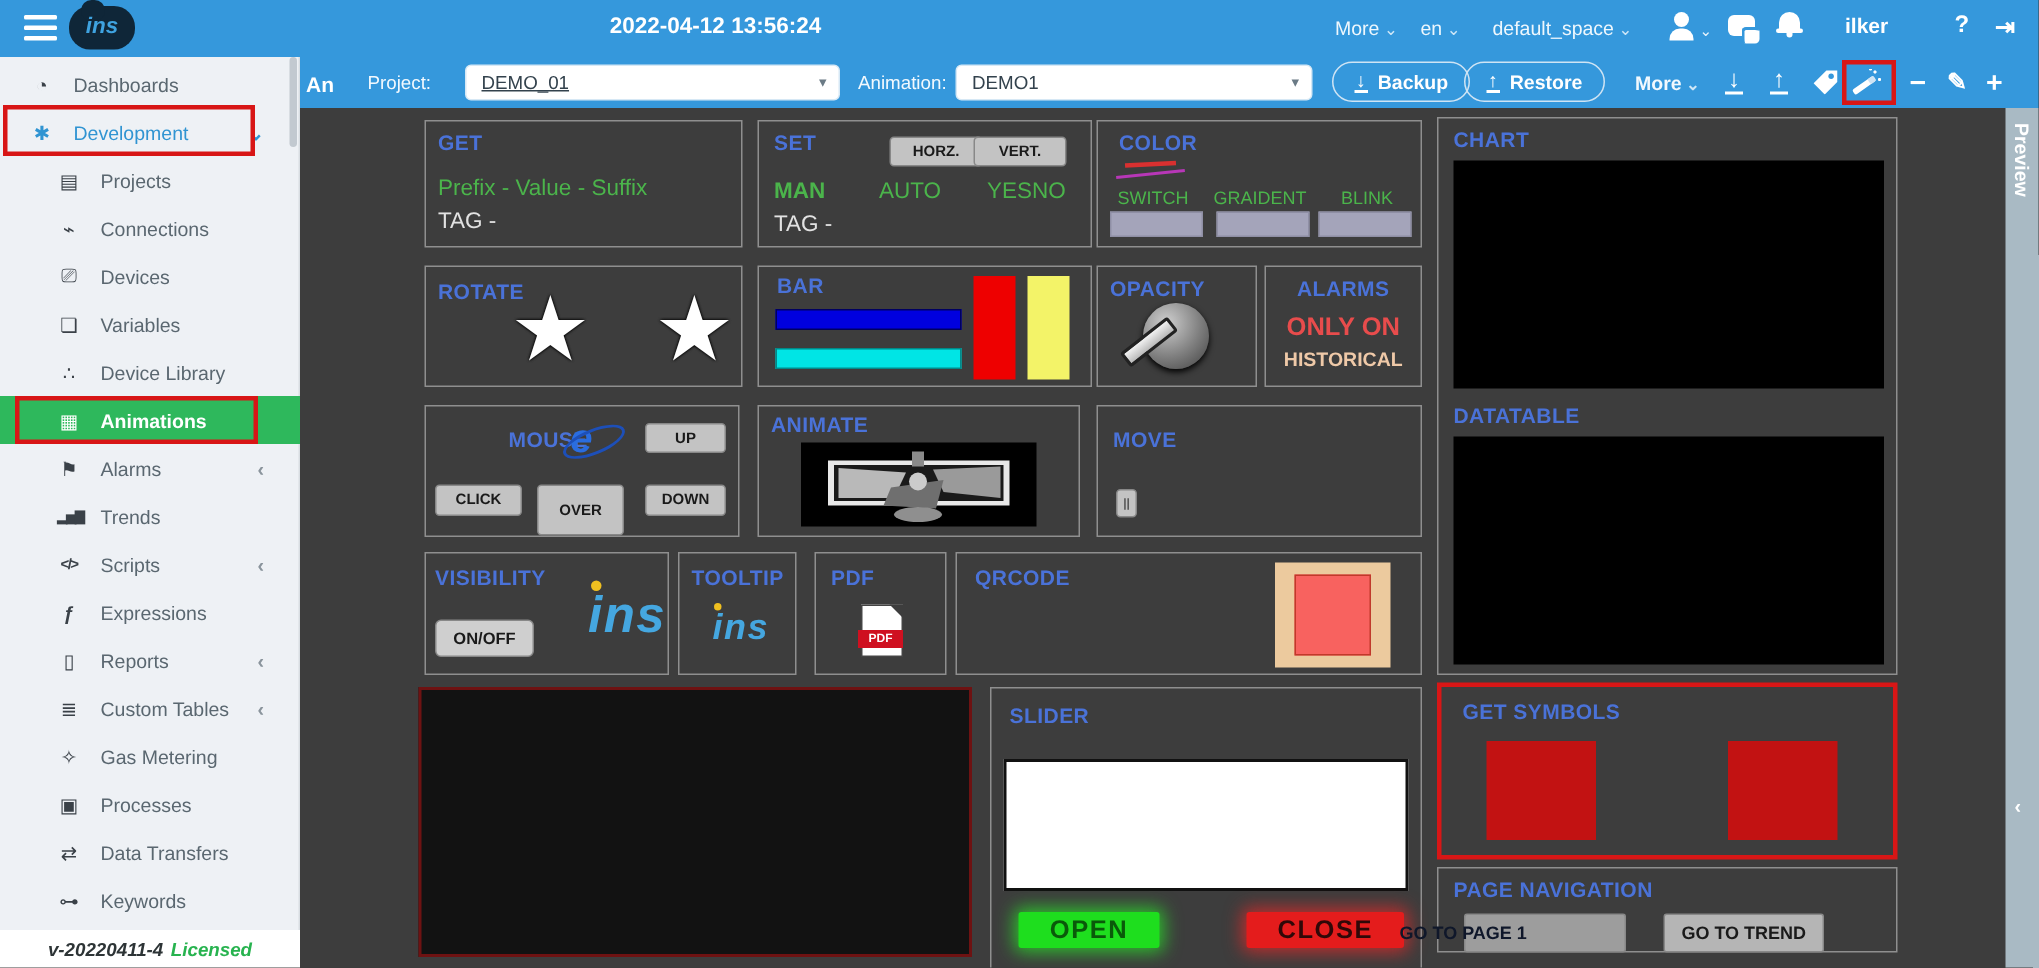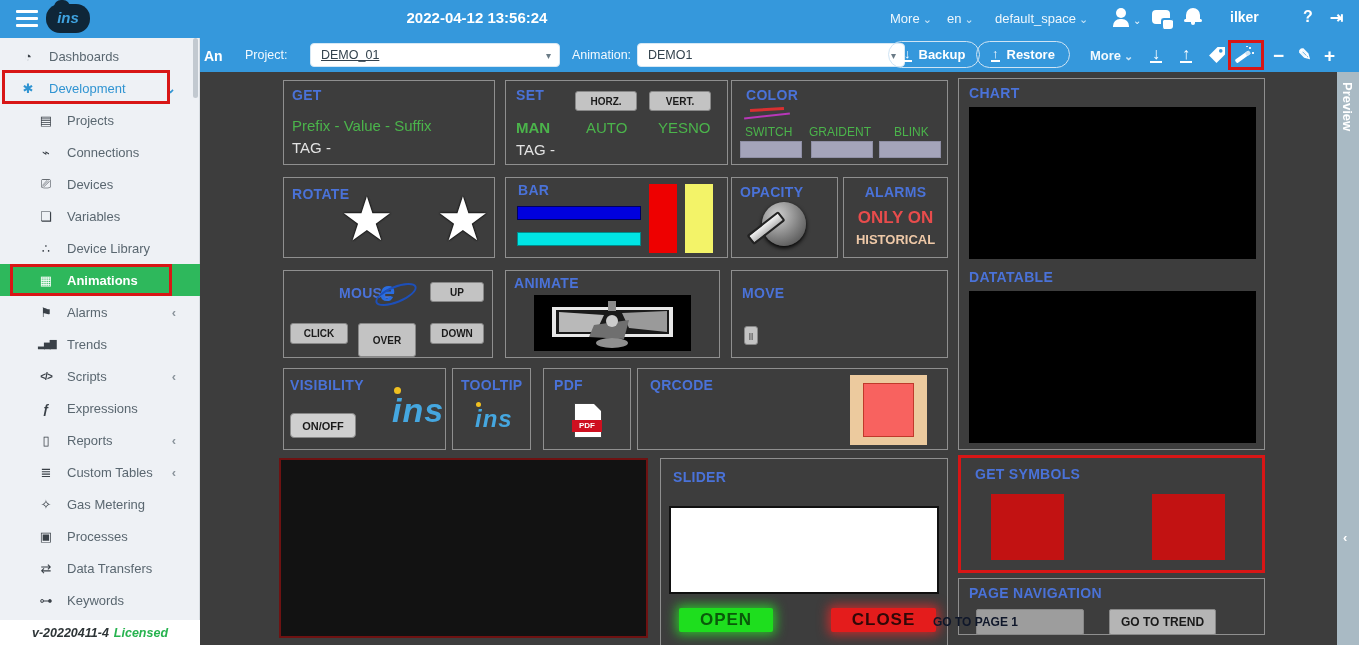--- a/index.html
+++ b/index.html
@@ -123,21 +123,21 @@
 </div>
 
 <div id="subbar">
   <span class="sb-lbl" style="left:4px; font-weight:bold; font-size:14px; color:#fff;">An</span>
   <span class="sb-lbl" style="left:45px;">Project:</span>
   <div class="sb-select" style="left:110px; width:250px;text-decoration:underline;">
     <span>DEMO_01</span>
     <span class="arr">▾</span>
   </div>
   <span class="sb-lbl" style="left:372px;">Animation:</span>
-  <div class="sb-select" style="left:437px; width:268px;">
+  <div class="sb-select" style="left:437px; width:238px;">
     <span>DEMO1</span>
     <span class="arr">▾</span>
   </div>
 
   <div class="sb-btn" style="left:688px;">
     <span class="bico">↓</span>
     <span>Backup</span>
   </div>
   <div class="sb-btn" style="left:776px;">
     <span class="bico">↑</span>
@@ -261,21 +261,21 @@
 <div id="canvas">
 
   <div class="panel" style="left:83px; top:8px; width:212px; height:85px;">
     <div class="ptitle" style="left:8px; top:6px;">GET</div>
     <div class="abs grn" style="left:8px; top:36px; font-size:15px;">Prefix - Value - Suffix</div>
     <div class="abs" style="left:8px; top:58px; font-size:15px; color:#e2e2e2;">TAG -</div>
   </div>
 
   <div class="panel" style="left:305px; top:8px; width:223px; height:85px;">
     <div class="ptitle" style="left:10px; top:6px;">SET</div>
-    <div class="gbtn" style="left:69px; top:10px; width:62px; height:20px;">HORZ.</div>
+    <div class="gbtn" style="left:87px; top:10px; width:62px; height:20px;">HORZ.</div>
     <div class="gbtn" style="left:143px; top:10px; width:62px; height:20px;">VERT.</div>
     <div class="abs grn" style="left:10px; top:38px; font-size:15px; font-weight:bold;">MAN</div>
     <div class="abs grn" style="left:80px; top:38px; font-size:15px;">AUTO</div>
     <div class="abs grn" style="left:152px; top:38px; font-size:15px;">YESNO</div>
     <div class="abs" style="left:10px; top:60px; font-size:15px; color:#e2e2e2;">TAG -</div>
   </div>
 
   <div class="panel" style="left:531px; top:8px; width:217px; height:85px;">
     <div class="ptitle" style="left:14px; top:6px;">COLOR</div>
     <div class="abs" style="left:18px; top:27px; width:34px; height:3px; background:#d93030; transform:rotate(-3deg);"></div>

